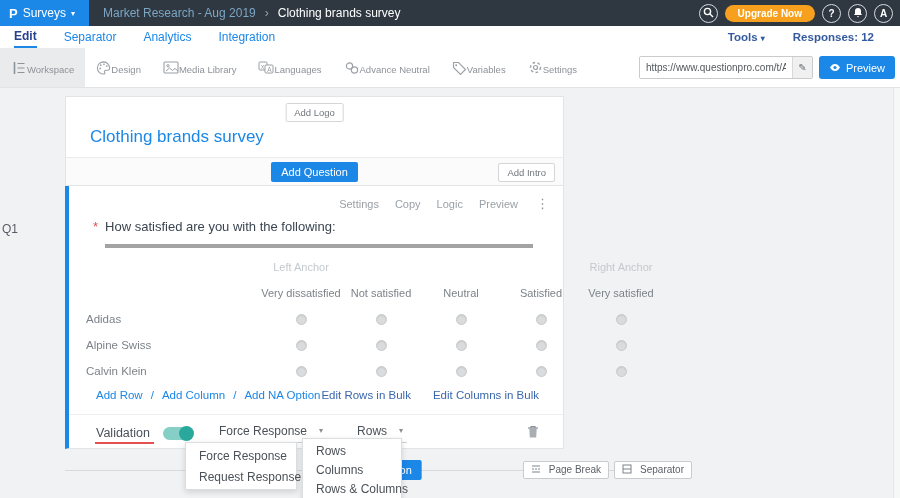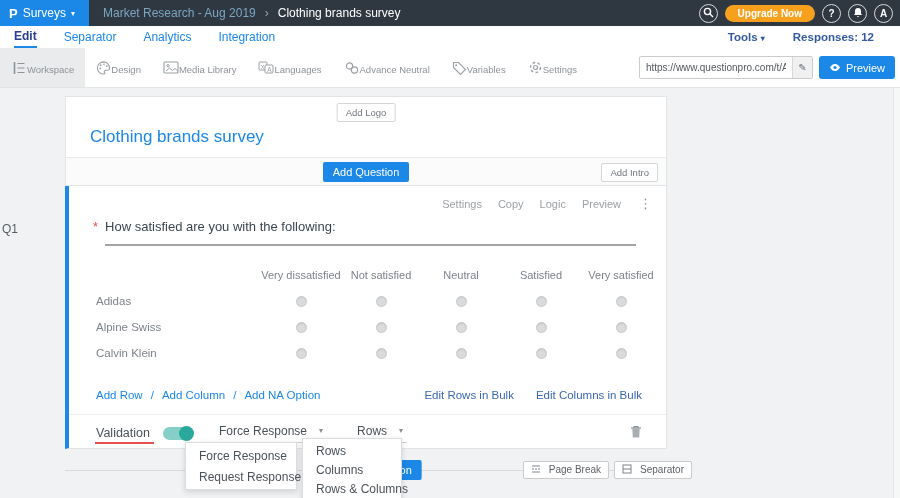--- a/index.html
+++ b/index.html
@@ -38,47 +38,47 @@
   .tool-item .t-label { font-size: 9.5px; color: #8d9298; margin-top: 3px; white-space: nowrap; }
   .toolbar-right { position: absolute; right: 5px; top: 8px; display: flex; align-items: center; }
   .url-box { width: 174px; height: 23px; border: 1px solid #c9cbcd; border-radius: 2px; background: #fff; display: flex; align-items: stretch; overflow: hidden; }
   .url-box input { border: none; outline: none; flex: 1; font-size: 10px; color: #55595e; padding: 0 6px; font-family: inherit; min-width: 0; }
   .pencil-chip { width: 20px; background: #f0f0f1; border-left: 1px solid #d8d9db; display: flex; align-items: center; justify-content: center; font-size: 10px; color: #6a6f75; }
   .preview-btn { margin-left: 6px; height: 23px; background: #1b87e6; border: none; border-radius: 3px; color: #fff; font-size: 11px; padding: 0 10px; display: flex; align-items: center; gap: 5px; }
 
   
   .main { position: relative; height: 410px; }
   .q1-label { position: absolute; left: 2px; top: 134px; font-size: 12px; color: #565c63; }
-  .card { position: absolute; left: 65px; top: 8px; width: 602px; }
+  .card { position: absolute; left: 65px; top: 8px; width: 499px; }
 
   .title-section { position: relative; height: 90px; background: #fff; border: 1px solid #e3e4e6; }
   .ghost-btn { background: #fff; border: 1px solid #d4d5d7; border-radius: 2px; font-size: 9.5px; color: #70767c; padding: 3px 8px; white-space: nowrap; }
   .add-logo-btn { position: absolute; top: 6px; left: 50%; transform: translateX(-50%); }
   .survey-title { position: absolute; top: 30px; left: 24px; font-size: 17px; color: #1b87e6; }
   .title-footer { position: absolute; bottom: 0; left: 0; right: 0; height: 28px; border-top: 1px solid #ebebec; background: #fbfbfc;
                   display: flex; align-items: center; justify-content: center; }
   .primary-btn { background: #1b87e6; border: none; border-radius: 2px; color: #fff; font-size: 11px; padding: 4px 10px; white-space: nowrap; }
   .add-intro-btn { position: absolute; right: 8px; top: 5px; }
 
   .question-section { position: relative; height: 263px; background: #fff; border: 1px solid #e3e4e6; border-top: none; border-left: 4px solid #1b87e6; }
   .q-actions { position: absolute; top: 10px; right: 14px; display: flex; align-items: center; gap: 16px; }
   .q-action { font-size: 11px; color: #9ba1a7; }
   .more-dots { font-size: 13px; color: #8a9096; margin-left: 2px; }
   .q-text-row { position: absolute; top: 33px; left: 24px; right: 30px; display: flex; align-items: flex-start; gap: 7px; }
   .req-mark { color: #e65050; font-size: 13px; line-height: 1.2; }
-  .q-text { flex: 1; font-size: 13px; color: #3b4550; padding-bottom: 10px; border-bottom: 2px solid #a3a3a3; }
+  .q-text { flex: 1; font-size: 13px; color: #3b4550; padding-bottom: 10px; border-bottom: 4px solid #a3a3a3; }
 
   .matrix { position: absolute; top: 72px; left: 0; right: 0; }
   .m-row { display: grid; grid-template-columns: 192px repeat(5, 80px); align-items: center; }
   .m-row.anchors { height: 18px; }
   .anchor-cell { font-size: 11px; color: #c4c9ce; text-align: center; }
   .m-row.headers { height: 30px; align-items: end; padding-bottom: 7px; }
   .head-cell { font-size: 11px; color: #7d838a; text-align: center; white-space: nowrap; }
   .m-row.data { height: 26px; }
-  .row-label { font-size: 11.5px; color: #7d838a; padding-left: 27px; }
+  .row-label { font-size: 11.5px; color: #7d838a; padding-left: 17px; }
   .radio-cell { display: flex; justify-content: center; }
   .radio { width: 11px; height: 11px; border-radius: 50%; background: #dadbdc; border: 1px solid #c7c9cb; box-shadow: inset 0 1px 1px rgba(0,0,0,.08); }
 
   .links-row { position: absolute; top: 203px; left: 27px; right: 24px; display: flex; justify-content: space-between; align-items: center; }
   .left-links { font-size: 11.5px; color: #1b87e6; display: flex; gap: 8px; }
   .right-links { display: flex; gap: 22px; }
   .bulk-link { font-size: 11.5px; color: #3a67ad; }
 
   .v-divider { position: absolute; top: 228px; left: 0; right: 0; border-top: 1px solid #ededee; }
   .validation-row { position: absolute; top: 234px; left: 27px; right: 24px; height: 26px; display: flex; align-items: center; }
@@ -273,20 +273,28 @@
         <span class="q-action">Preview</span>
         <span class="more-dots">⋮</span>
       </div>
 
       <div class="q-text-row">
         <span class="req-mark">*</span>
         <div class="q-text">How satisfied are you with the following:</div>
       </div>
 
       <div class="matrix">
+        <div class="m-row anchors">
+          <div></div>
+          <div class="anchor-cell">Left Anchor</div>
+          <div></div>
+            <div></div>
+            <div></div>
+          <div class="anchor-cell">Right Anchor</div>
+        </div>
         <div class="m-row headers">
           <div></div>
           <div class="head-cell">Very dissatisfied</div>
           <div class="head-cell">Not satisfied</div>
           <div class="head-cell">Neutral</div>
           <div class="head-cell">Satisfied</div>
           <div class="head-cell">Very satisfied</div>
         </div>
         <div class="m-row data">
           <div class="row-label">Adidas</div>

